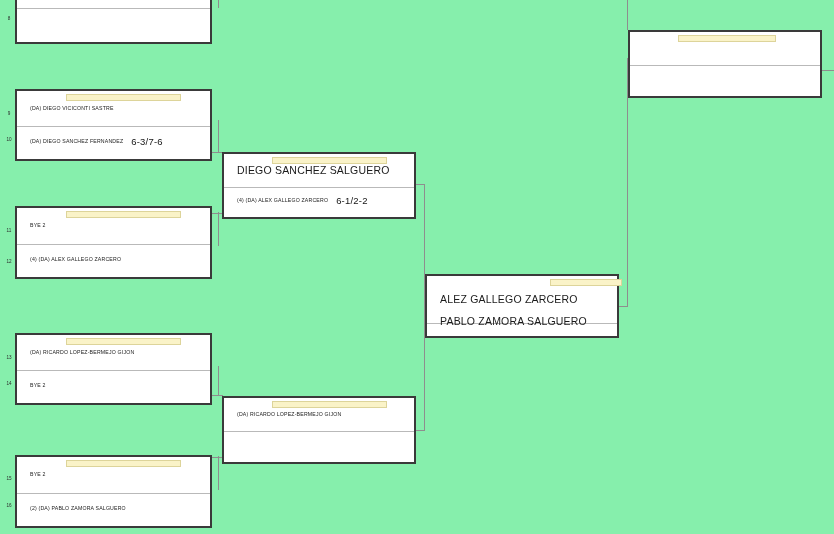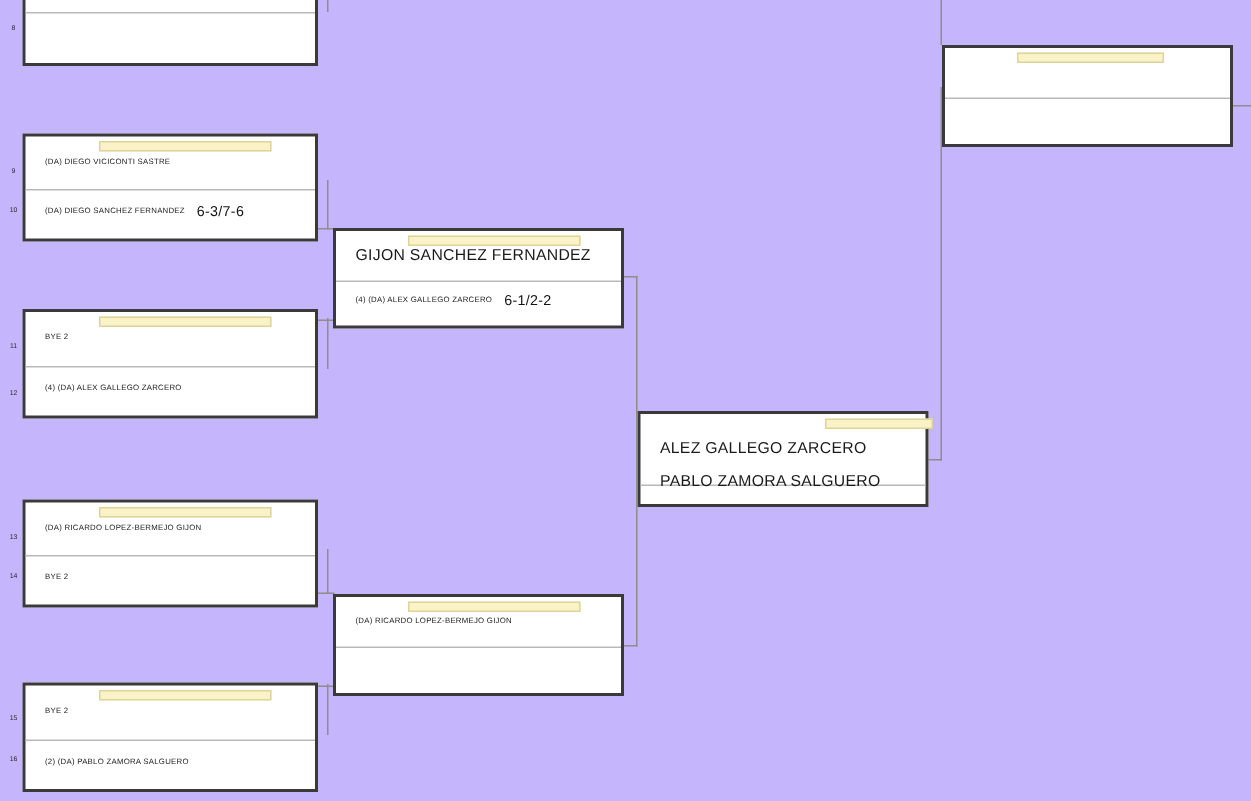--- a/index.html
+++ b/index.html
@@ -10,21 +10,21 @@
   }
   body {
     font-family: "Liberation Sans", sans-serif;
     -webkit-font-smoothing: antialiased;
   }
   #bracket {
     position: relative;
     width: 834px;
     height: 534px;
     overflow: hidden;
-    background: #c4b5fd;
+    background: #86efac;
   }
 
   
   .match {
     position: absolute;
     box-sizing: border-box;
     border: 2px solid #3a3a3a;
     background: #ffffff;
     z-index: 3;
   }
@@ -199,21 +199,21 @@
     </div>
     <div class="slot bottom" style="height:35px;">
       <span class="pname">(2) (DA) PABLO ZAMORA SALGUERO</span>
       <span class="score"></span>
     </div>
   </div>
 
   <div class="match" style="left:222px; top:152px; width:194px; height:67px;">
     <div class="hdr" style="left:48px; width:115px;"></div>
     <div class="slot top" style="height:34px;">
-      <span class="pname big">GIJON SANCHEZ FERNANDEZ</span>
+      <span class="pname big">DIEGO SANCHEZ SALGUERO</span>
       <span class="score"></span>
     </div>
     <div class="slot bottom" style="height:32px;">
       <span class="pname">(4) (DA) ALEX GALLEGO ZARCERO</span>
       <span class="score">6-1/2-2</span>
     </div>
   </div>
 
   <div class="match" style="left:222px; top:396px; width:194px; height:68px;">
     <div class="hdr" style="left:48px; width:115px;"></div>

